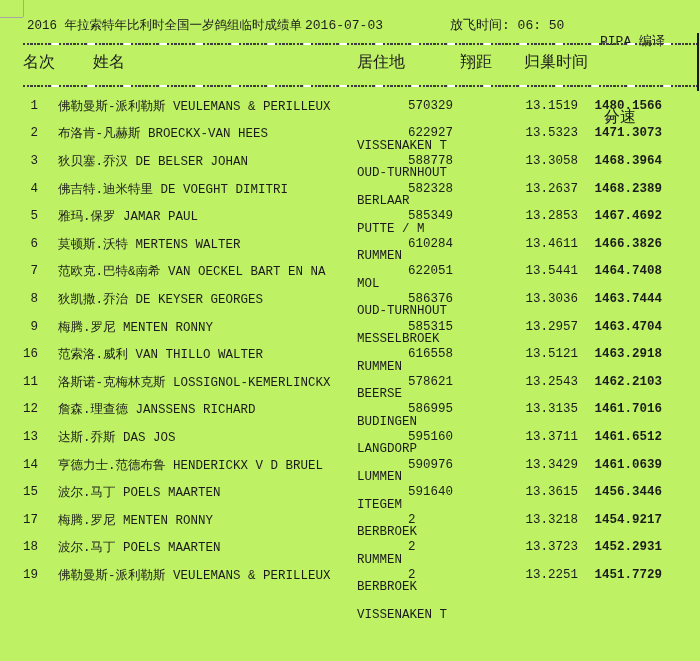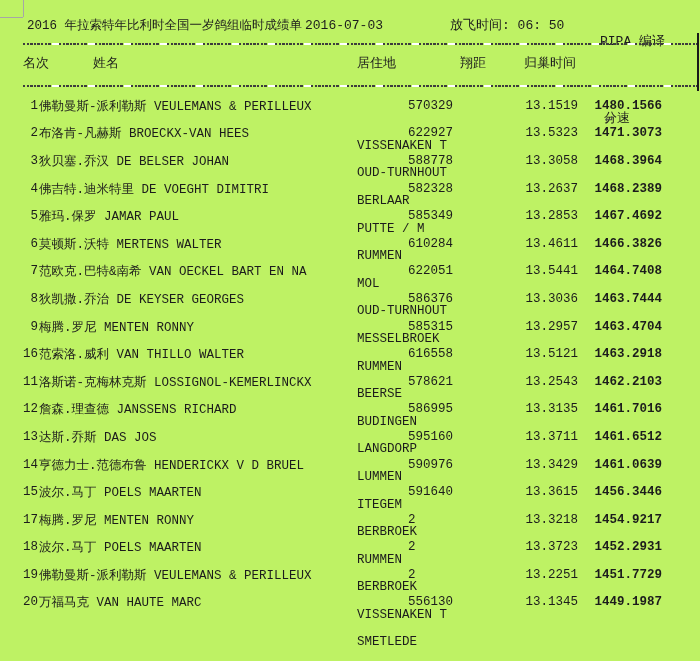--- a/index.html
+++ b/index.html
@@ -20,35 +20,35 @@
   
   .divider{
     position:absolute;left:23px;right:0;height:2px;
     background-image:
       repeating-linear-gradient(90deg,rgba(255,255,255,0) 0 29px,#ffffff 29px 36px),
       repeating-linear-gradient(90deg,#3d3d3d 0 2.4px,rgba(0,0,0,0) 2.4px 3.6px);
   }
   .d1{top:43px;}
   .d2{top:85px;}
   
-  .cols span{position:absolute;top:55px;height:17px;line-height:17px;font-size:13px;white-space:pre;}
+  .cols span{position:absolute;top:55px;height:17px;line-height:17px;font-size:16px;white-space:pre;}
   .h-rank{left:23px;}
   .h-name{left:93px;}
   .h-res{left:357px;}
   .h-dist{left:460px;}
   .h-time{left:524px;}
   .h-speed{left:604px;}
   
   .right-line{position:absolute;left:697px;top:33px;width:2px;height:58px;background:#1a1a1a;}
   
   .tbody{position:absolute;top:92px;left:0;right:0;}
   .row{position:relative;height:27.6px;font-size:12.5px;}
   .row span{position:absolute;top:50%;transform:translateY(-50%);white-space:pre;}
   .c-rank{left:6px;width:32px;text-align:right;}
-  .c-name{left:39px;}
+  .c-name{left:58px;}
   .c-res{left:357px;margin-top:40px;}
   .c-dist{left:408px;width:90px;text-align:left;}
   .c-time{left:504px;width:74px;text-align:right;}
   .c-speed{left:578px;width:84px;text-align:right;font-weight:bold;}
 </style>
 </head>
 <body>
 
 <div class="page">
 
@@ -235,23 +235,15 @@
 
       <div class="row">
         <span class="c-rank">19</span>
         <span class="c-name">佛勒曼斯-派利勒斯 VEULEMANS &amp; PERILLEUX</span>
         <span class="c-res">VISSENAKEN T</span>
         <span class="c-dist">2</span>
         <span class="c-time">13.2251</span>
         <span class="c-speed">1451.7729</span>
       </div>
 
-      <div class="row">
-        <span class="c-rank">20</span>
-        <span class="c-name">万福马克 VAN HAUTE MARC</span>
-        <span class="c-res">SMETLEDE</span>
-        <span class="c-dist">556130</span>
-        <span class="c-time">13.1345</span>
-        <span class="c-speed">1449.1987</span>
-      </div>
     </div>
 
 </div>
 
 </body></html>

